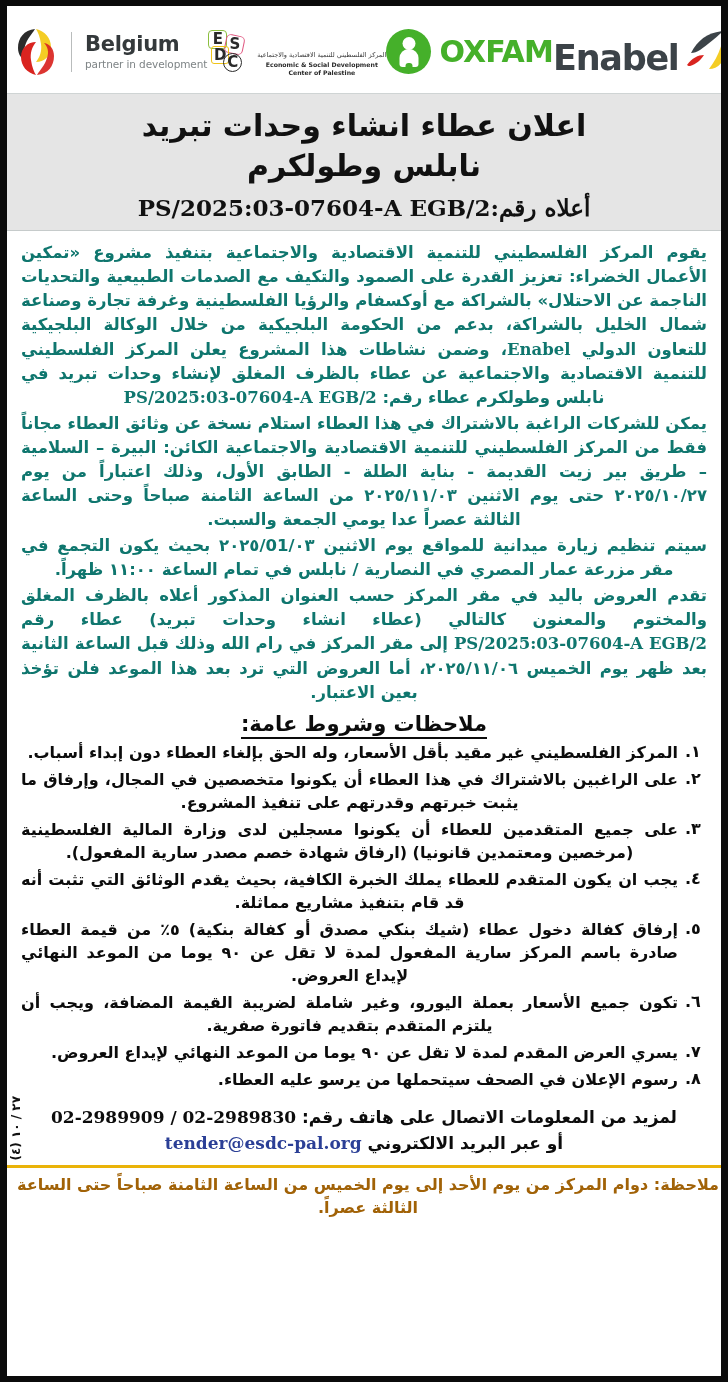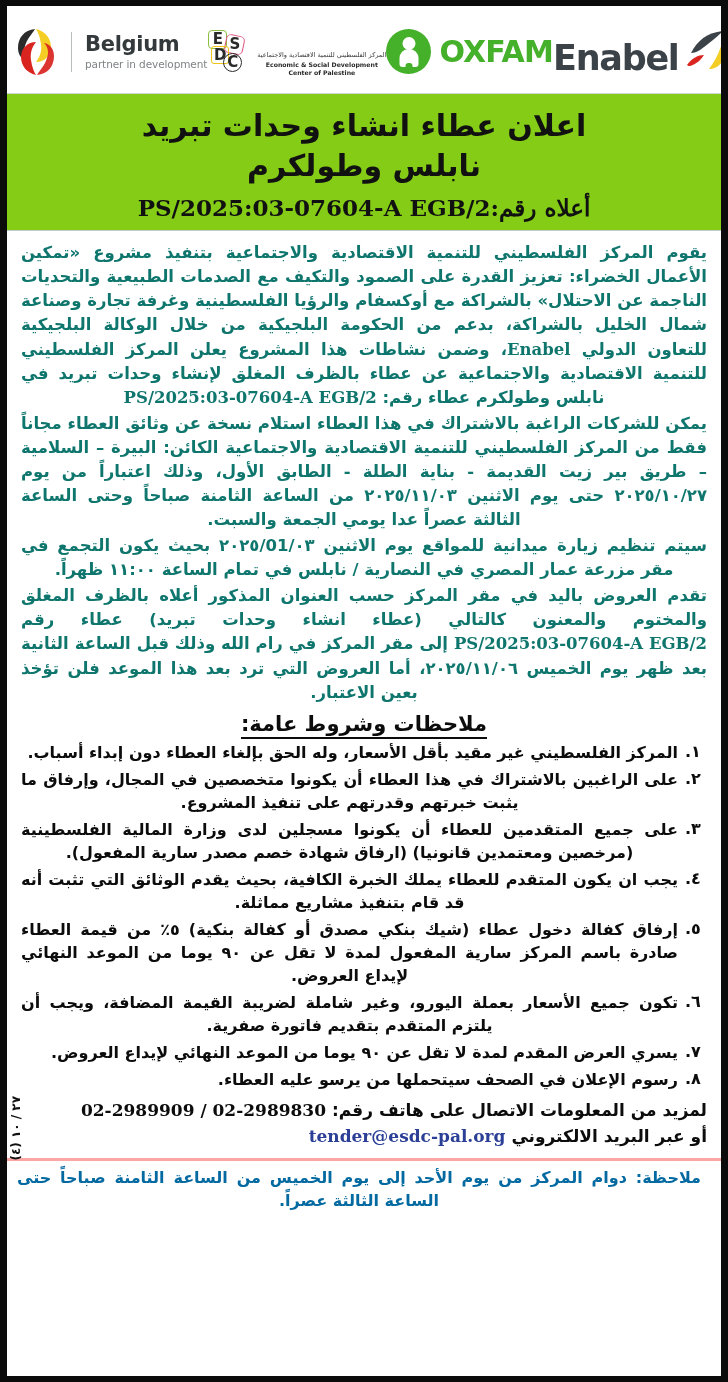--- a/index.html
+++ b/index.html
@@ -75,21 +75,21 @@
   .oxfam .word{font-size:30px;font-weight:bold;color:#45b02a;letter-spacing:-0.8px;}
 
   
   .enabel{gap:4px;align-items:flex-start;}
   .enabel .word{font-size:35px;font-weight:bold;color:#3c4348;letter-spacing:-1.3px;
                 line-height:1;padding-top:14px;}
   .enabel .bird{position:relative;width:48px;height:46px;flex:0 0 auto;}
 
   
   .title-band{
-    background:#84cc16;
+    background:#e5e5e5;
     padding:12px 16px 9px 16px;
     text-align:center;
     border-bottom:1px solid #c6cbcb;
   }
   .title-band .t-main{
     font-family:"DejaVu Sans","Liberation Sans",sans-serif;
     font-size:30px;font-weight:bold;color:#111;
     line-height:1.32;letter-spacing:-0.5px;
   }
   .title-band .t-num{
@@ -155,39 +155,40 @@
   ol.cond li .tx{
     flex:1 1 auto;
     font-size:16px;font-weight:bold;color:#0c0c0c;
     line-height:1.44;
     text-align:justify;
     text-align-last:center;
   }
   ol.cond li .tx.one{text-align-last:right;}
 
   .contact{
-    margin-top:7px;
+    margin-top:14px;
+    text-align:center;
     font-size:17px;font-weight:bold;color:#0c0c0c;
     line-height:1.5;
   }
   .contact .phone{
     font-family:"DejaVu Serif","Liberation Serif",serif;
     direction:ltr;display:inline-block;
   }
   .contact .email{
     font-family:"DejaVu Serif","Liberation Serif",serif;
     direction:ltr;display:inline-block;
     color:#2b3f96;
   }
 
   .footnote{
     margin-top:9px;
-    padding:5px 20px 6px 10px;
-    border-top:3px solid #fca5a5;
-    font-size:16px;font-weight:bold;color:#0369a1;
+    padding:5px 2px 6px 10px;
+    border-top:3px solid #eab308;
+    font-size:16px;font-weight:bold;color:#a16207;
     line-height:1.45;
     text-align:justify;
     text-align-last:center;
     direction:rtl;
   }
 
   
   .vstamp{
     position:absolute;
     left:2px;

